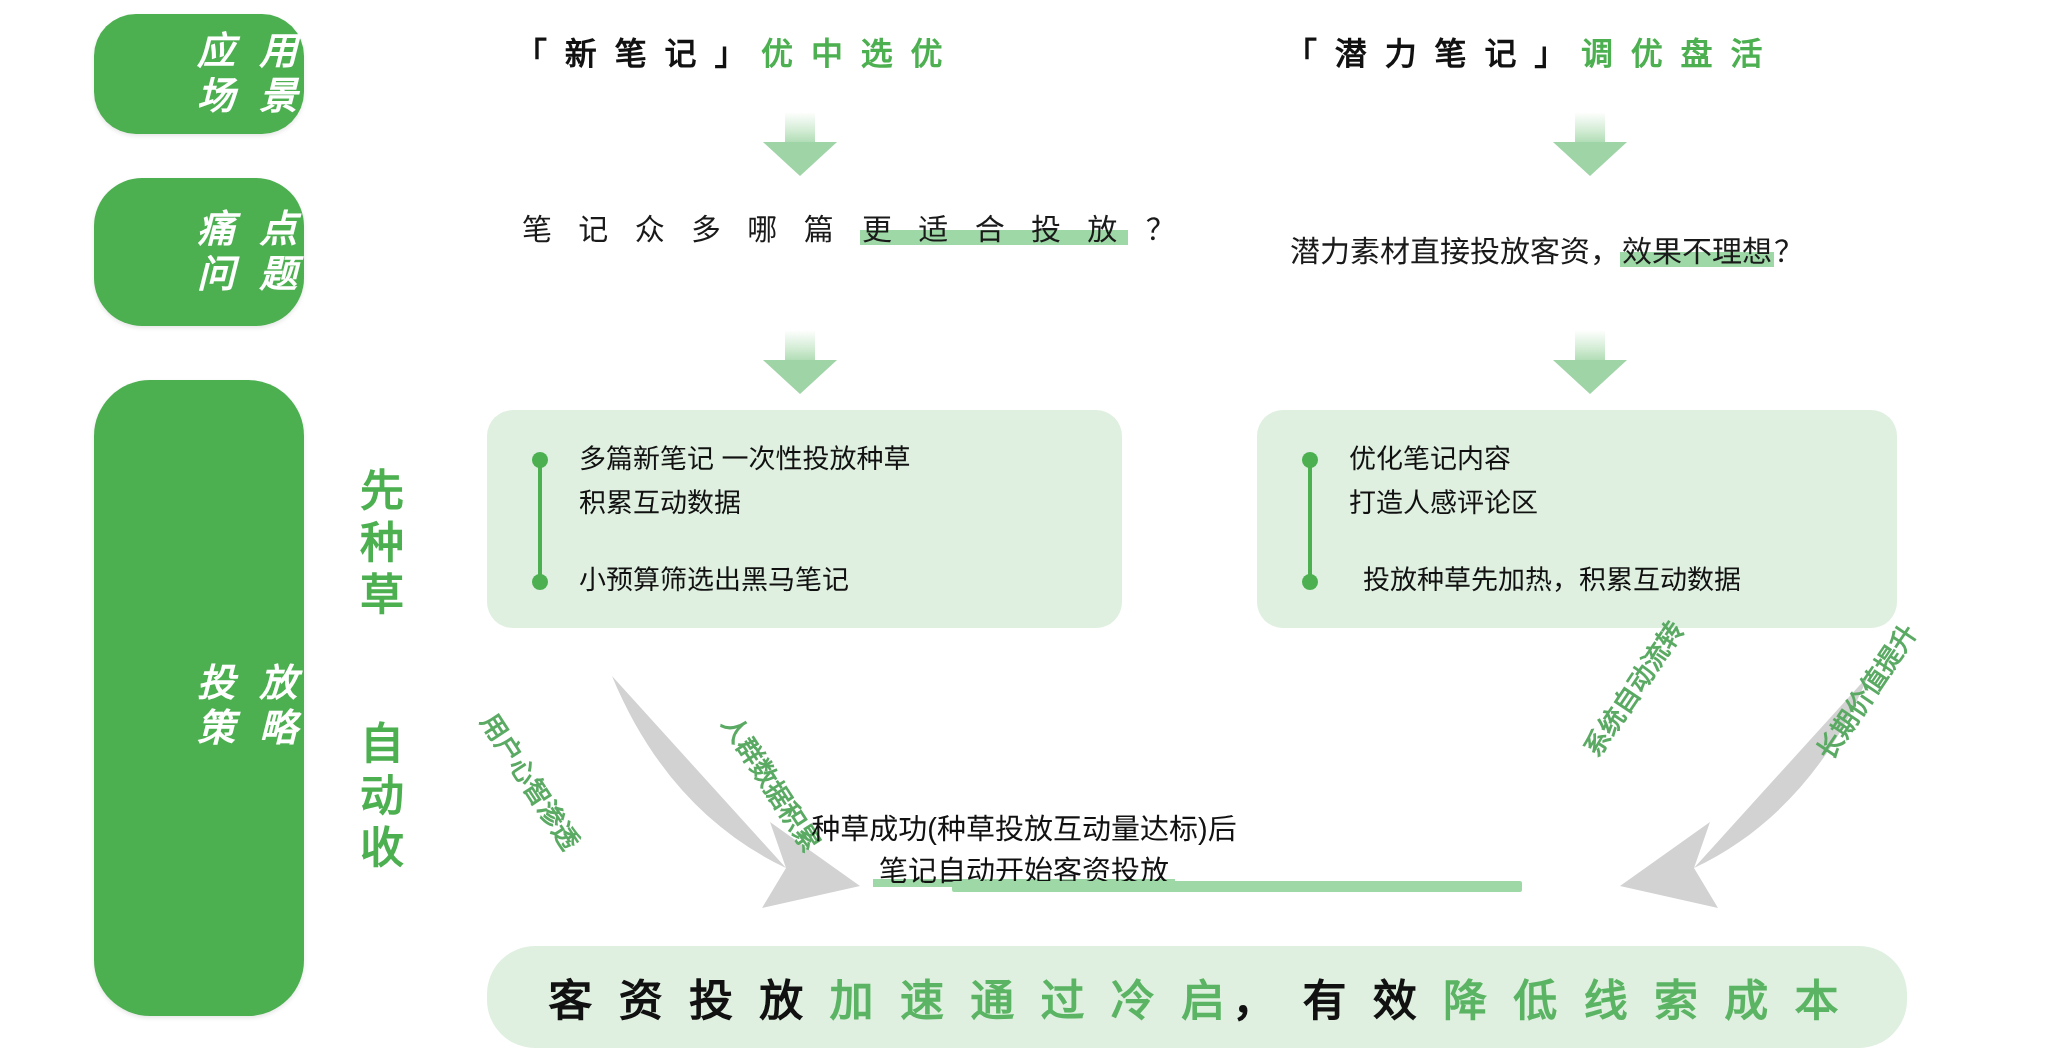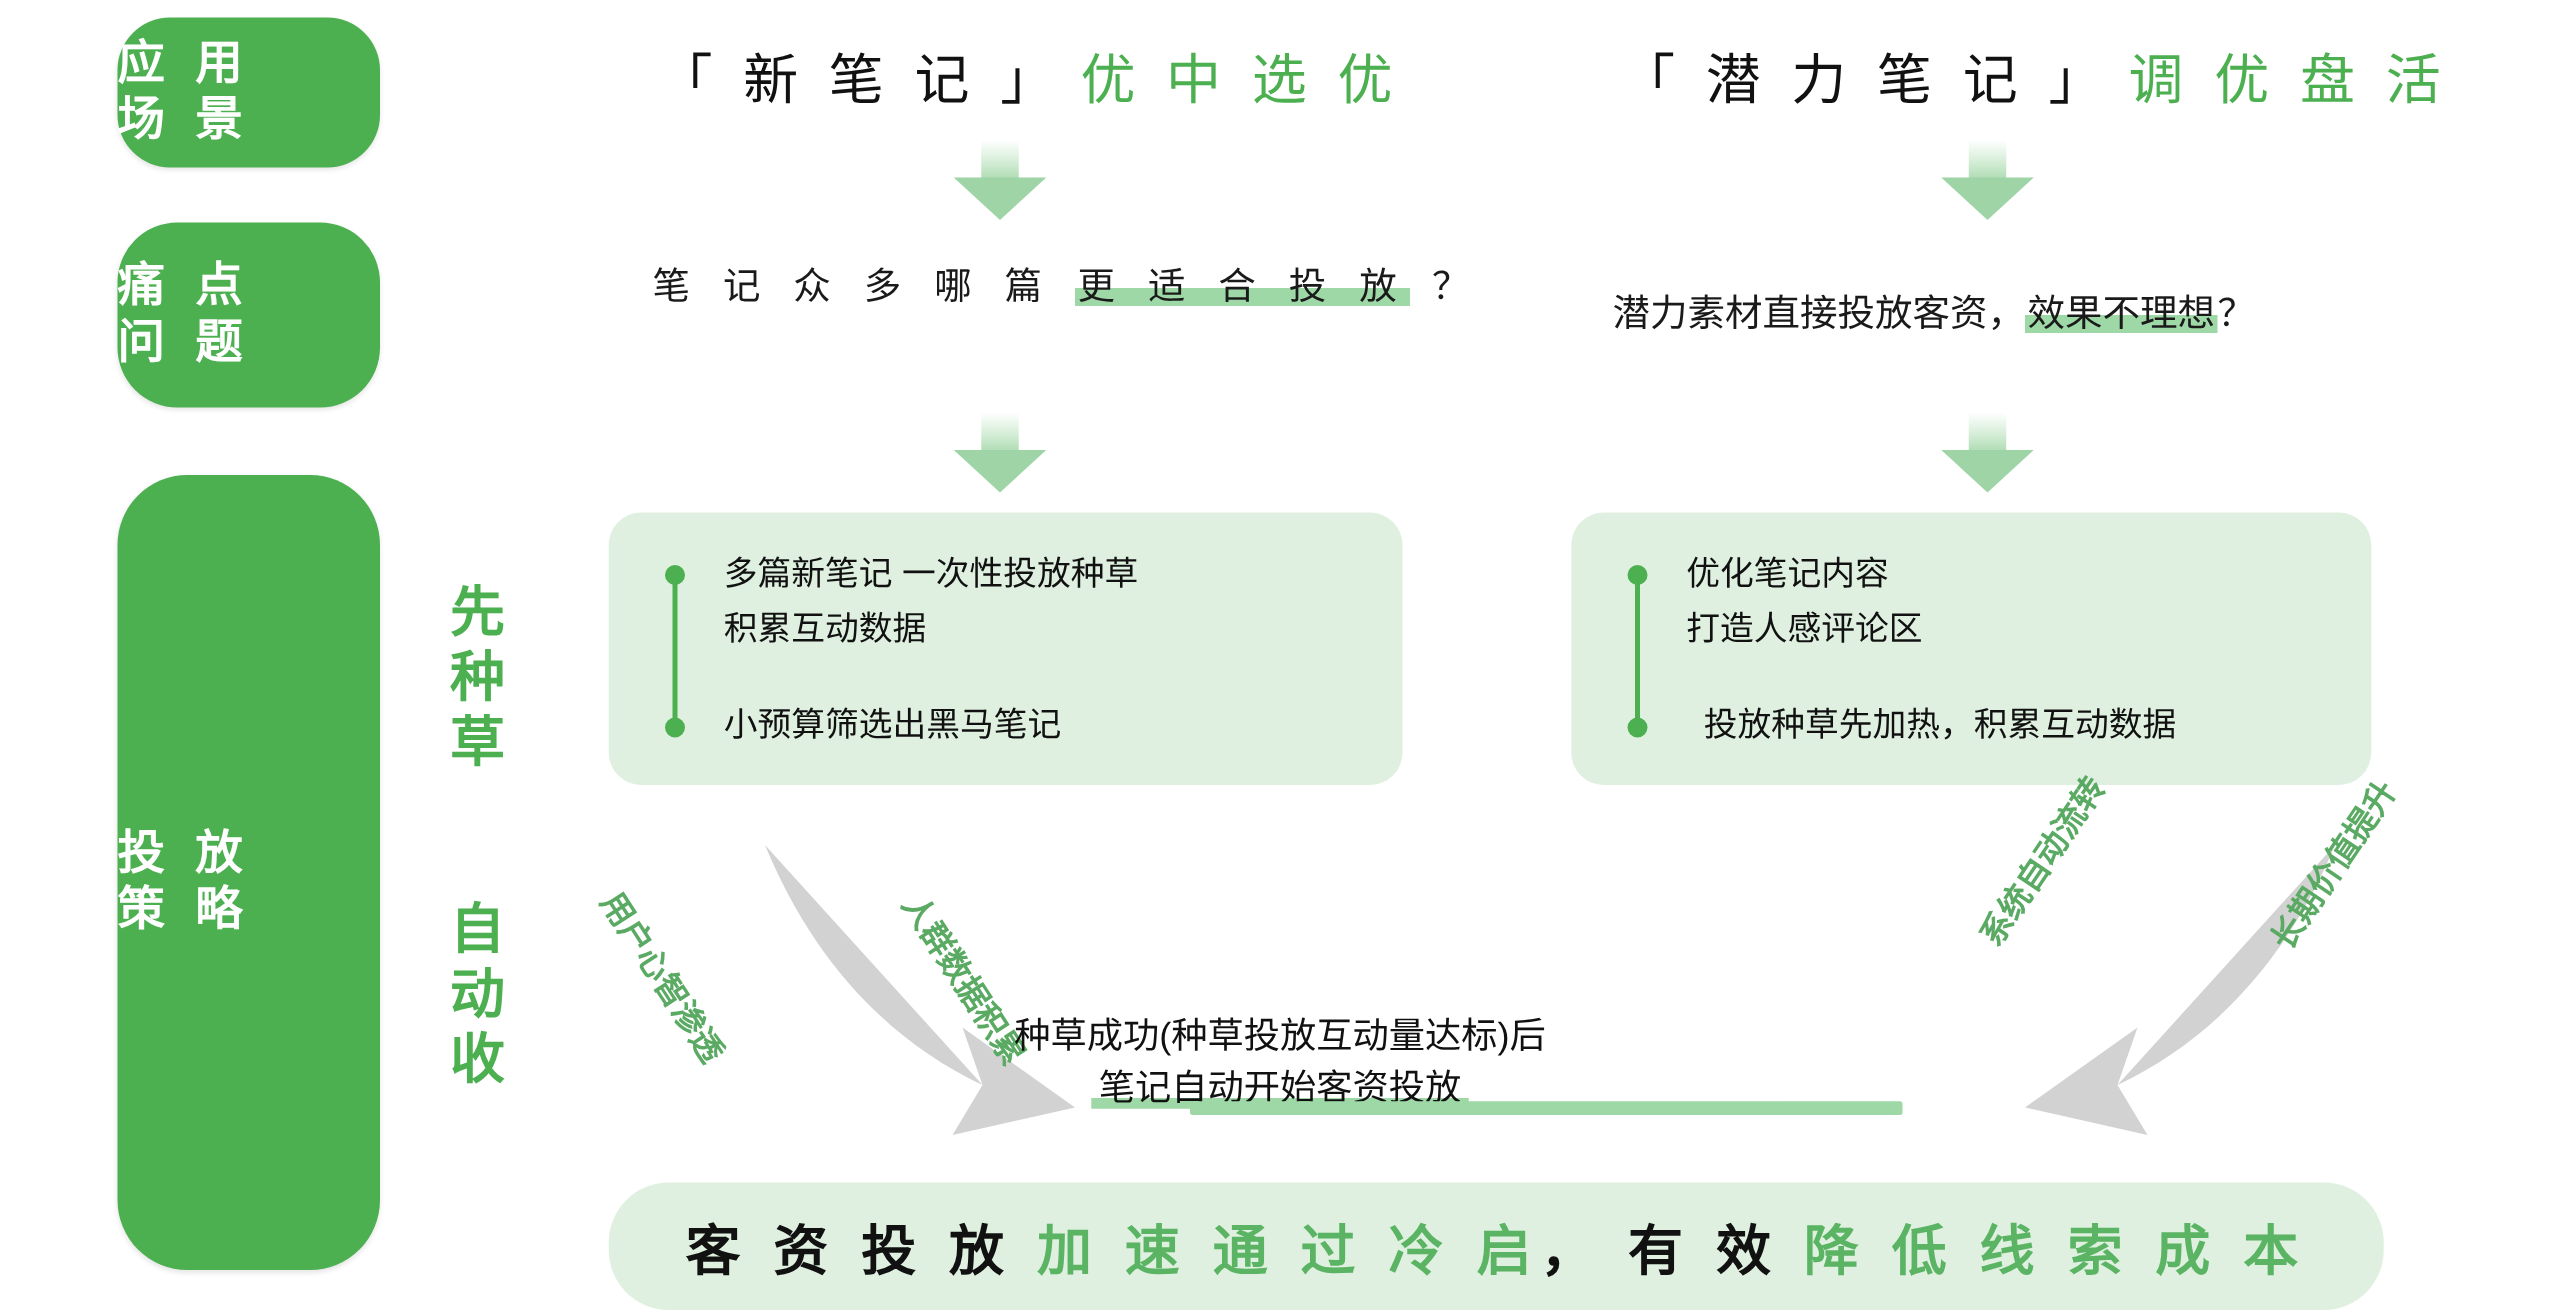--- a/index.html
+++ b/index.html
@@ -13,25 +13,26 @@
   .stage{position:absolute;inset:0;}
 
   
   .pill{
     position:absolute;
     background:#4CAF50;
     color:#ffffff;
     font-weight:bold;
     display:flex;
     flex-direction:column;
-    align-items:flex-start;
+    align-items:flex-end;
     justify-content:center;
     letter-spacing:.18em;
     line-height:1.18;
     box-shadow:0 2px 4px rgba(0,0,0,.10);
+    font-style:italic;
   }
   .pill span{display:block;text-align:center;white-space:nowrap;}
 
   #pill-scene{left:94px;top:14px;width:210px;height:120px;border-radius:42px;font-size:38px;}
   #pill-pain {left:94px;top:178px;width:210px;height:148px;border-radius:48px;font-size:38px;}
   #pill-strat{left:94px;top:380px;width:210px;height:636px;border-radius:56px;font-size:38px;
               justify-content:center;}
   #pill-strat .inner{position:relative;top:8px;}
 
   
@@ -45,25 +46,24 @@
     text-align:center;
     white-space:pre-line;
     width:60px;
   }
   #vlabel-seed{left:352px;top:465px;}
   #vlabel-auto{left:352px;top:718px;}
 
   
   .col-head{
     position:absolute;
-    font-size:44px;
-    font-weight:normal;
+    font-size:32px;
+    font-weight:bold;
     white-space:nowrap;
     letter-spacing:.04em;
-    margin-left:11px;
   }
   .col-head .dark{color:#111111;letter-spacing:.14em;}
   .col-head .green{color:#4CAF50;letter-spacing:.14em;}
   #head-left{left:515px;top:28px;}
   #head-right{left:1285px;top:28px;}
 
   
   .darrow{position:absolute;width:0;height:0;}
   .darrow .shaft{
     position:absolute;left:50%;transform:translateX(-50%);top:0;

